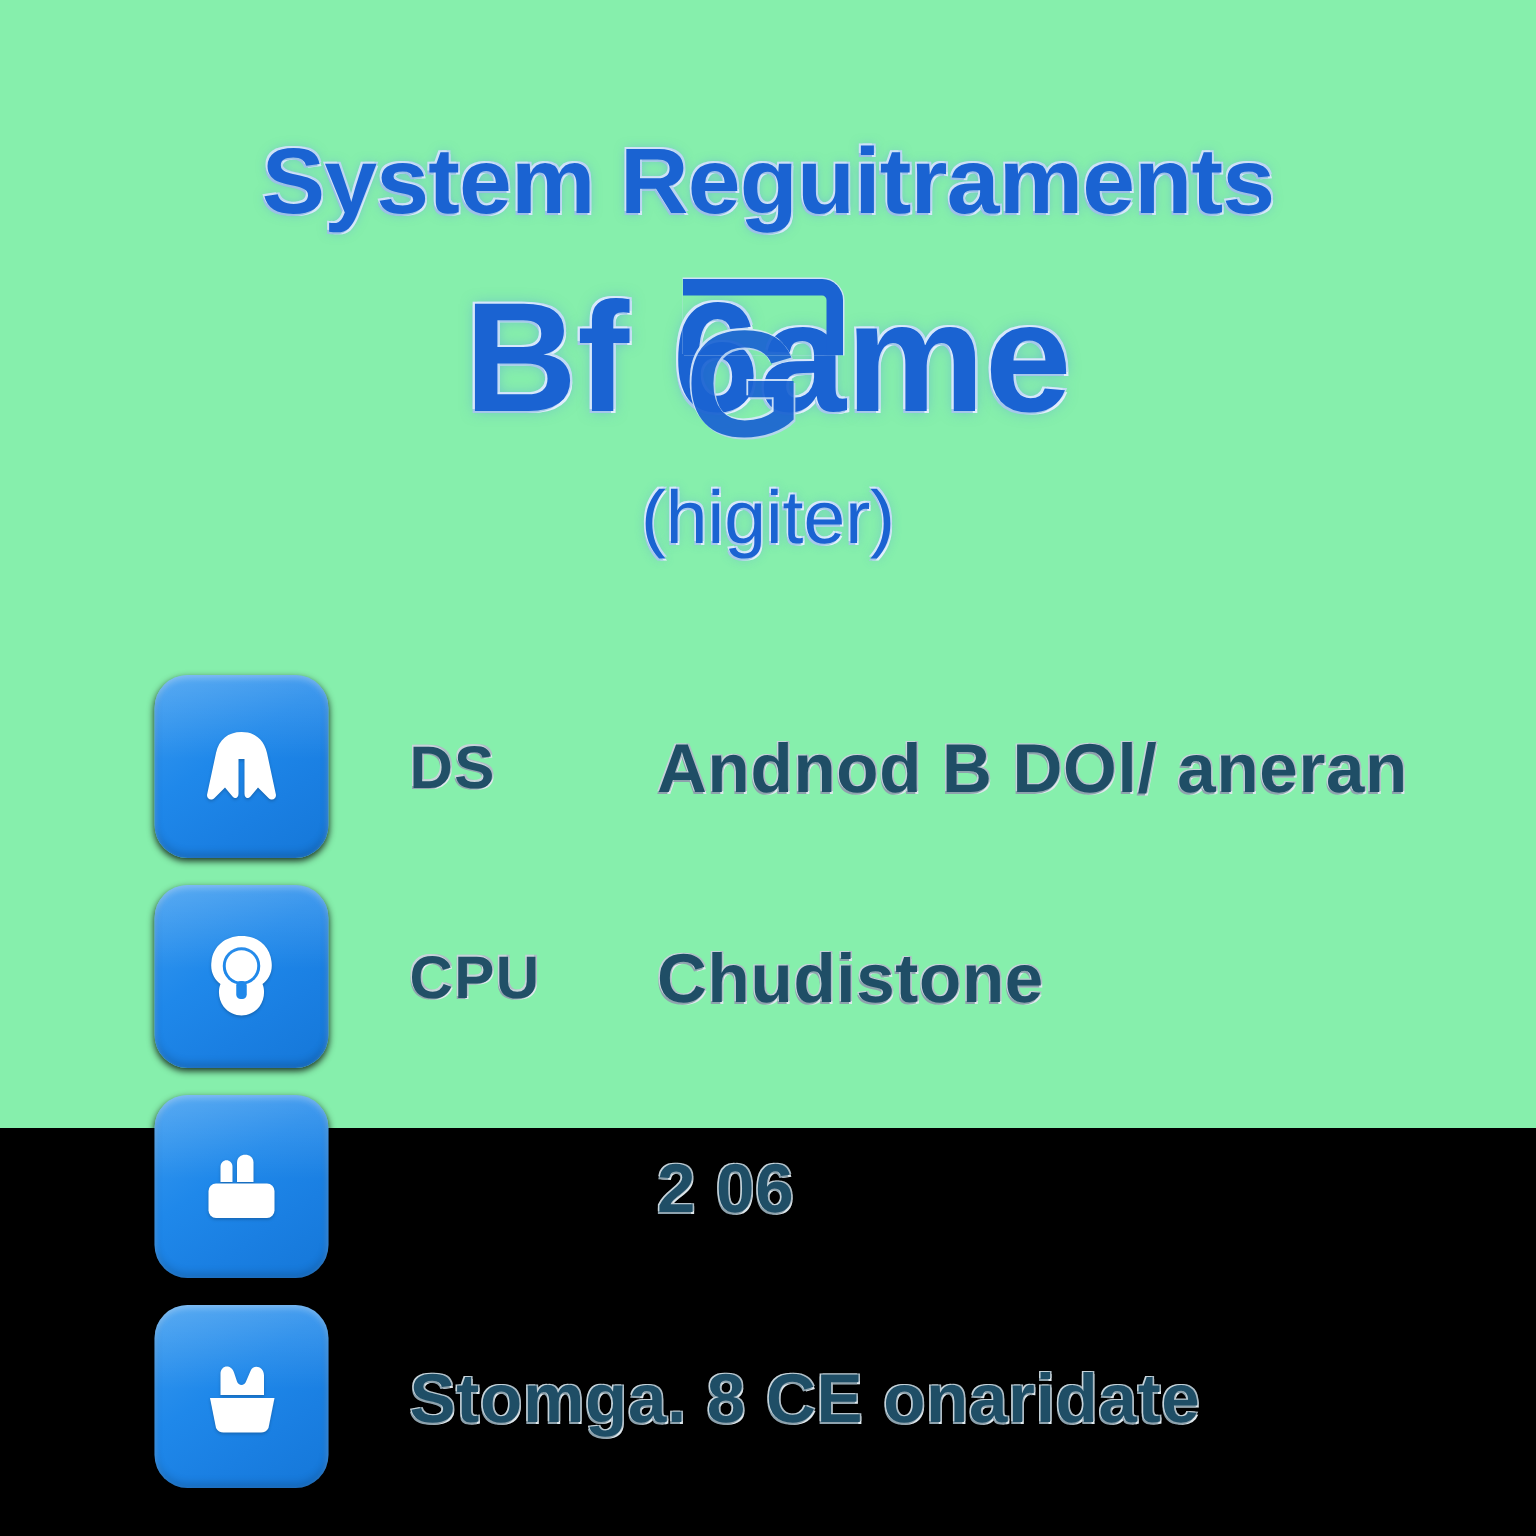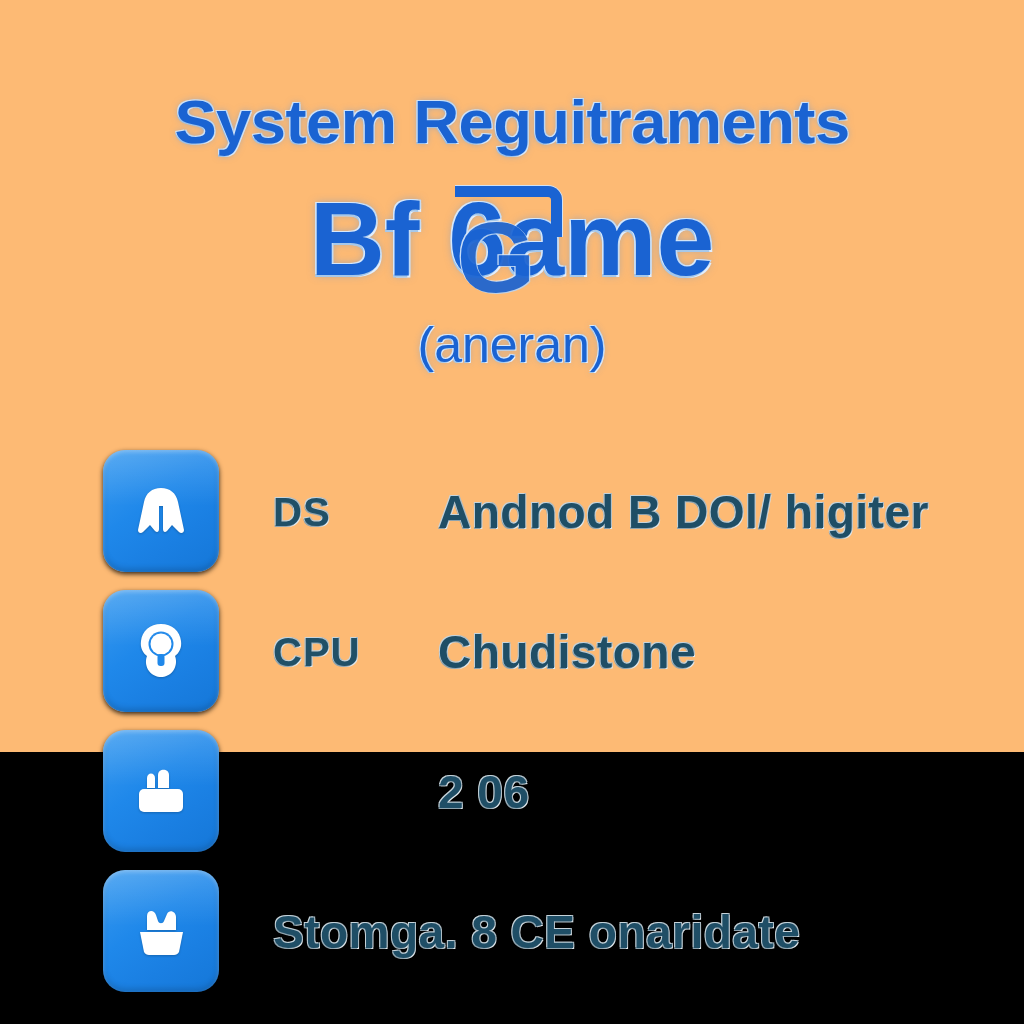--- a/index.html
+++ b/index.html
@@ -13,21 +13,21 @@
     height: 1024px;
     overflow: hidden;
     font-family: "Liberation Sans", sans-serif;
     -webkit-font-smoothing: antialiased;
   }
 
   #card {
     position: relative;
     width: 1024px;
     height: 752px;
-    background: #fdba74;
+    background: #86efac;
   }
 
   
   .header {
     position: absolute;
     left: 0;
     top: 0;
     width: 1024px;
     text-align: center;
   }
@@ -214,35 +214,35 @@
   <div class="header">
 
     <div class="title">System Reguitraments</div>
 
     <div class="headline-wrap">
       <div class="headline">Bf 6ame</div>
       <div class="glyph-ghost">G</div>
       <div class="glyph-hook"></div>
     </div>
 
-    <div class="subtitle">(aneran)</div>
+    <div class="subtitle">(higiter)</div>
   </div>
 
   <div class="rows">
 
     <div class="row">
       <div class="icon-tile">
         <span>
           <svg width="62" height="62" viewBox="0 0 62 62">
             <path d="M31 8 C22 8 16 13 14 22 L8 50 C8 53 11 54 13 52 L20 45 L25 51 C27 53 29 52 29 49 L29 26 L33 26 L33 49 C33 52 35 53 37 51 L42 45 L49 52 C51 54 54 53 54 50 L48 22 C46 13 40 8 31 8 Z" fill="#ffffff"></path>
           </svg>
         </span>
       </div>
       <div class="row-label">DS</div>
-      <div class="row-value narrow">Andnod B DOl/ higiter</div>
+      <div class="row-value narrow">Andnod B DOl/ aneran</div>
     </div>
 
     <div class="row">
       <div class="icon-tile">
         <span>
           <svg width="62" height="62" viewBox="0 0 62 62">
             <path d="M31 4 C20 4 12 11 11 21 C10 28 13 33 17 36 C15 41 16 47 19 51 C22 55 27 57 31 57 C35 57 40 55 43 51 C46 47 47 41 45 36 C49 33 52 28 51 21 C50 11 42 4 31 4 Z" fill="#ffffff"></path>
             <circle cx="31" cy="24" r="12.5" fill="#1f88ea"></circle>
             <circle cx="31" cy="24" r="10.5" fill="#ffffff"></circle>
             <rect x="27.5" y="34" width="7" height="12" rx="3" fill="#1f88ea"></rect>

